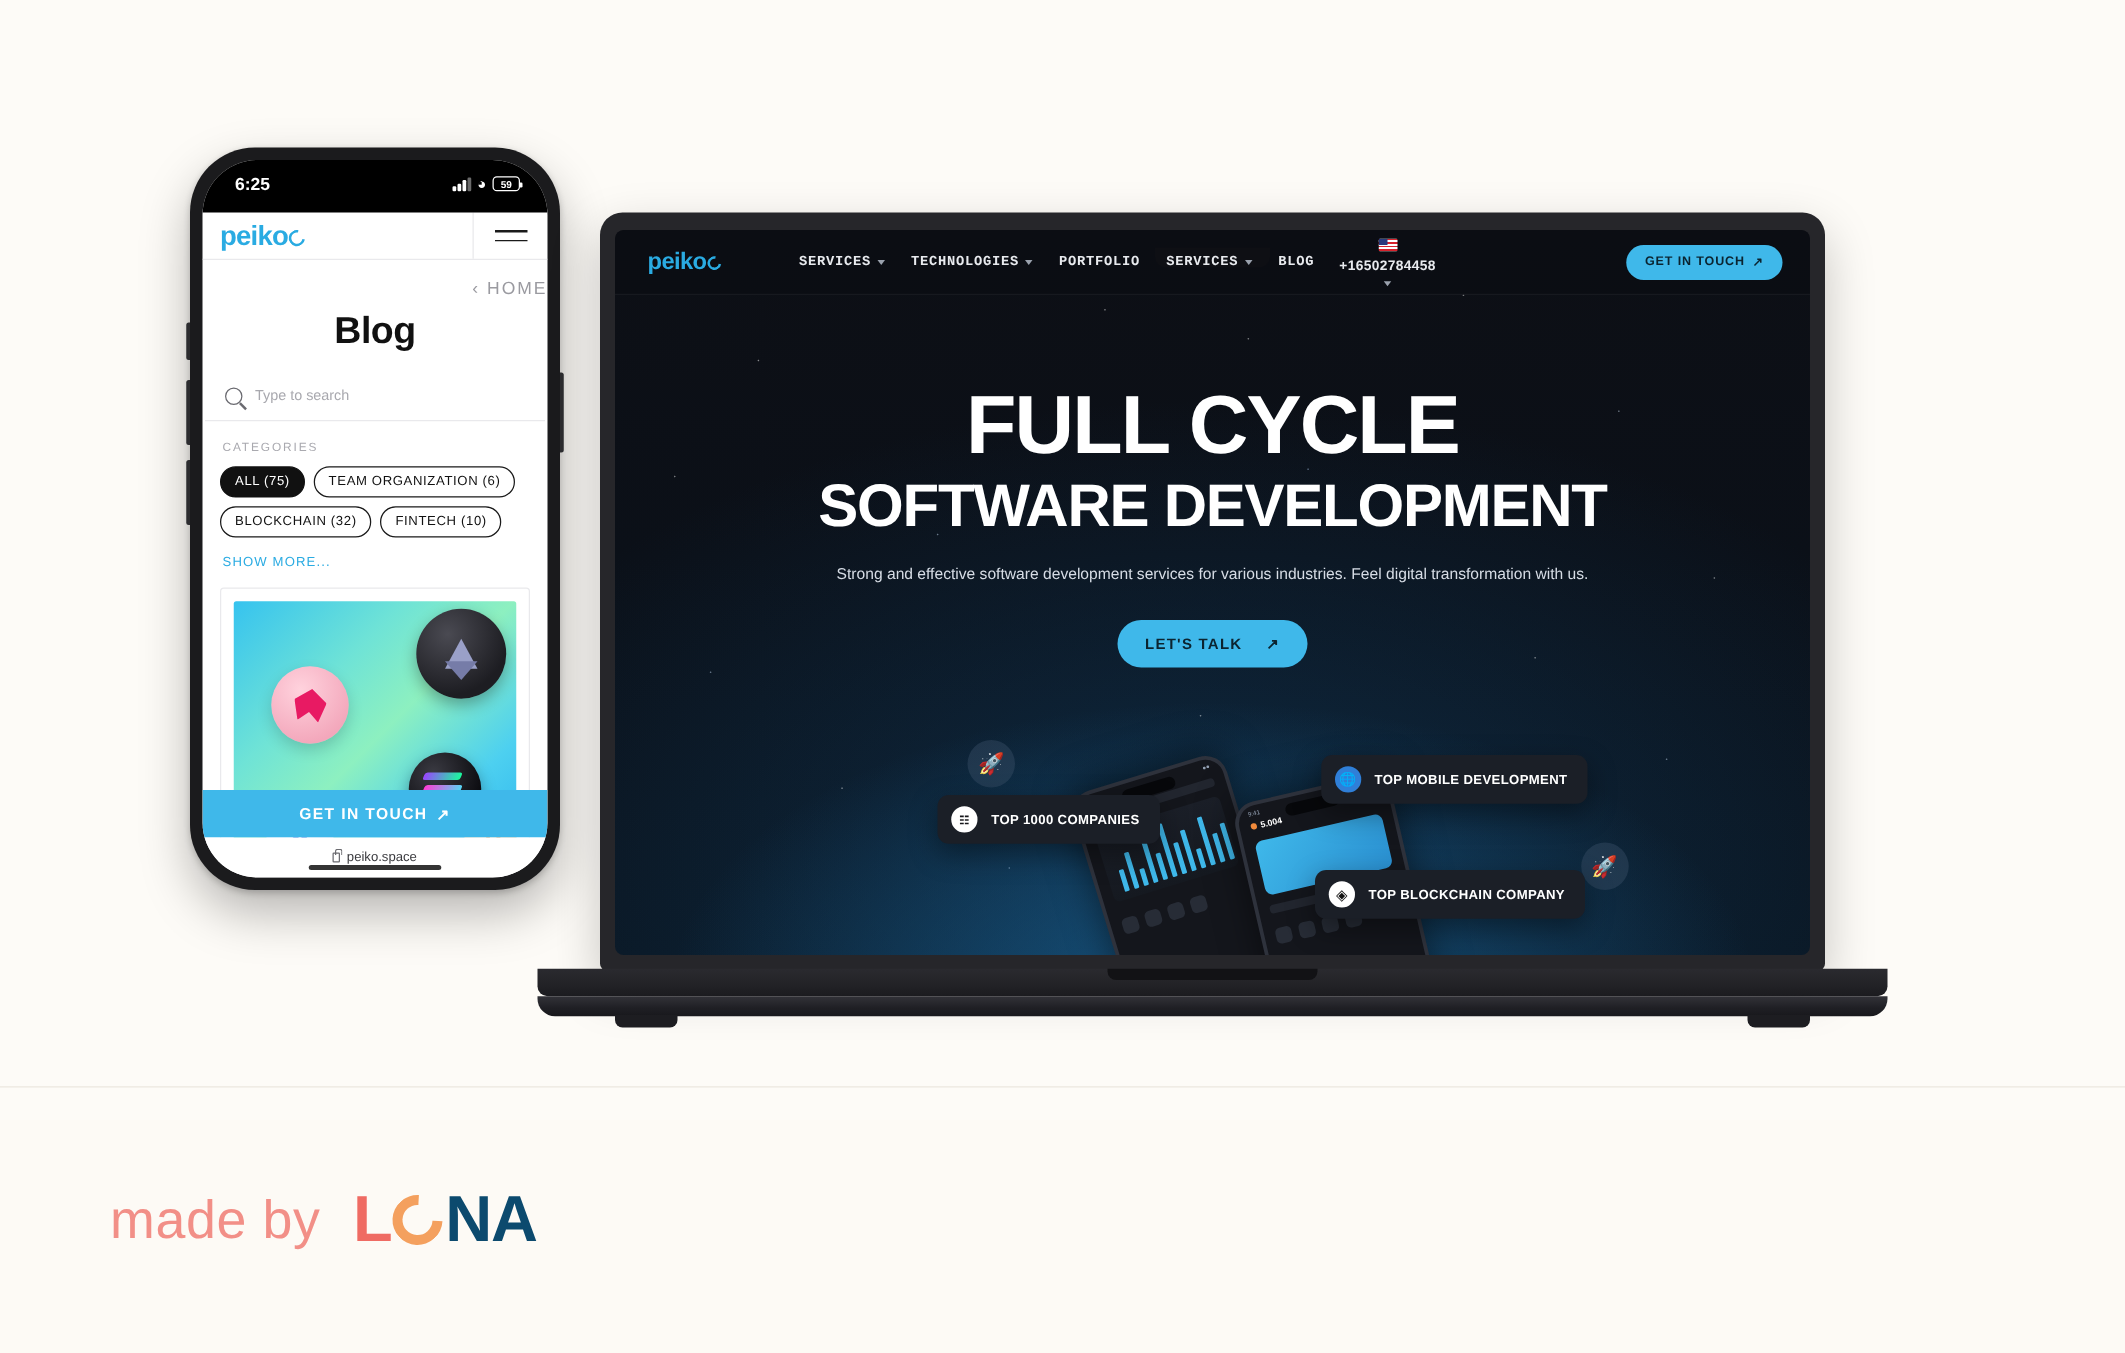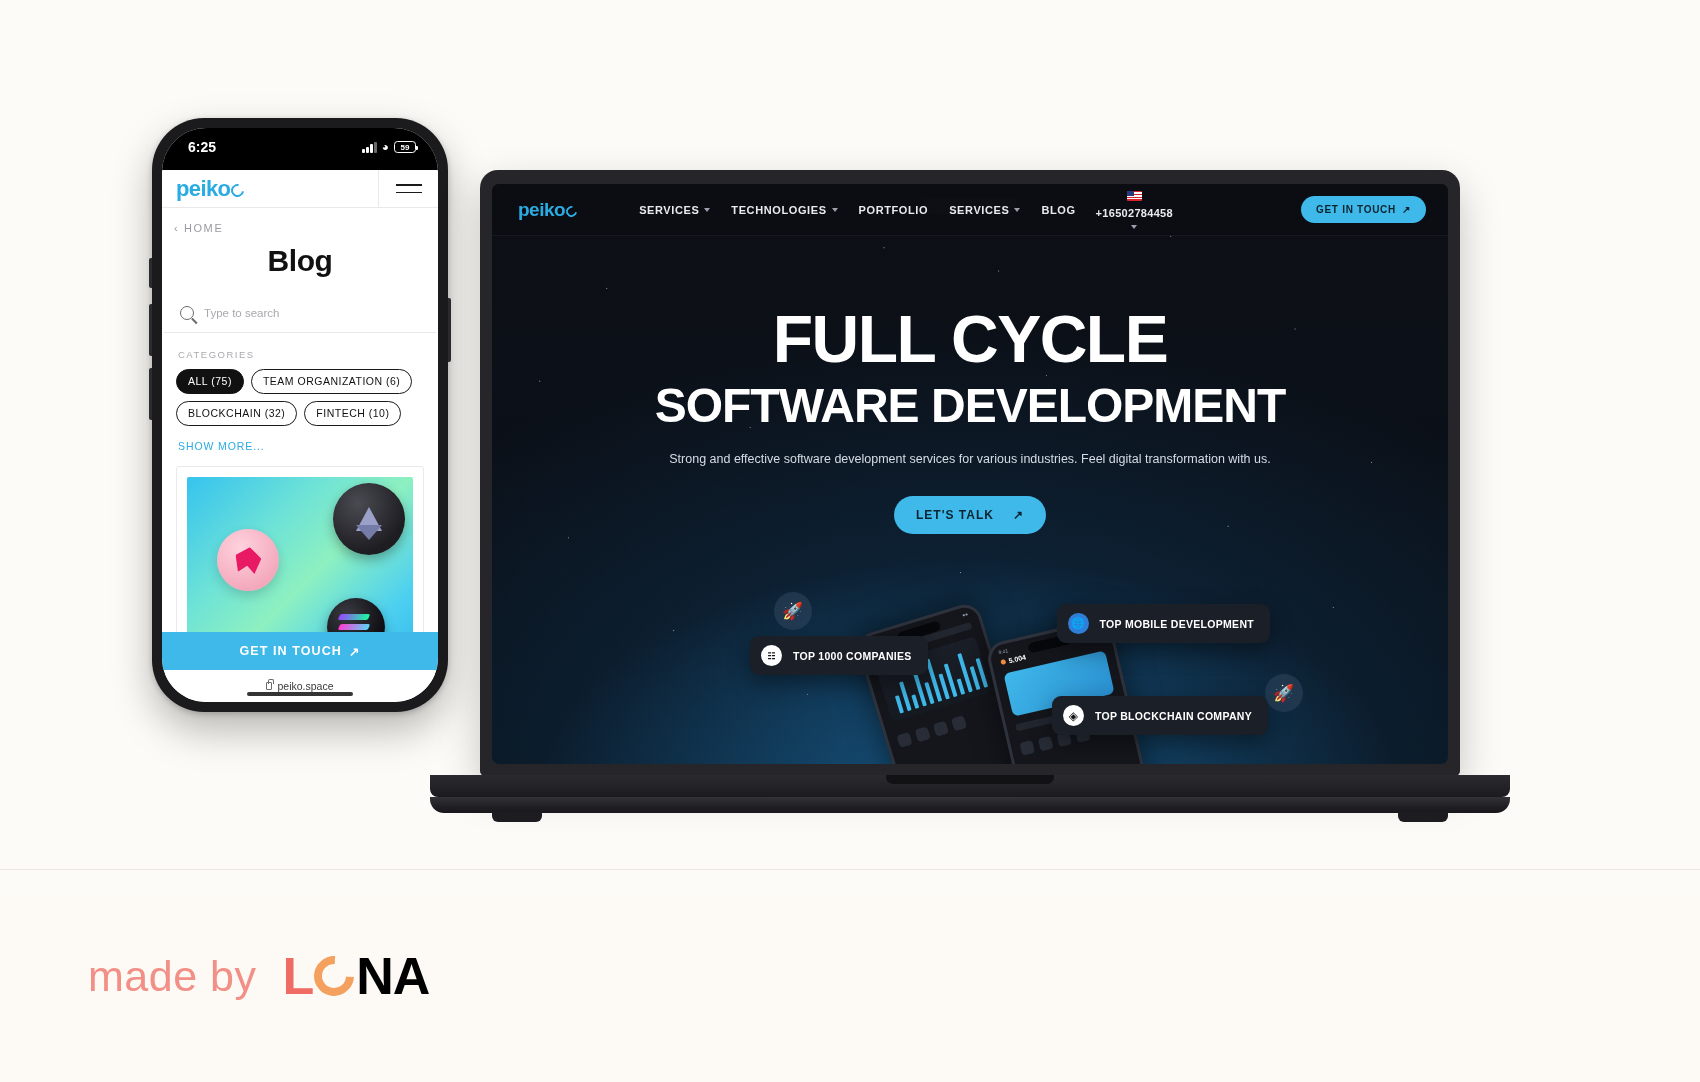--- a/index.html
+++ b/index.html
@@ -60,21 +60,21 @@
   }
   .peiko-logo-m { font-size: 22px; font-weight: 700; letter-spacing:-.6px; color:#2aabe2; position:relative; }
   .peiko-logo-m .o-ring {
     display:inline-block; width:13px;height:13px;border:2.4px solid #2aabe2;border-radius:50%;
     border-right-color:transparent; transform:rotate(-35deg); vertical-align:-1px; margin-left:1px;
   }
   .burger { width:60px; height:100%; border-left:1px solid #e9e9ec; display:flex; flex-direction:column;
             justify-content:center; align-items:center; gap:6px; }
   .burger span { display:block; width:26px; height:1.6px; background:#1a1a1a; }
 
-  .breadcrumb-m { text-align:left; font-size:11px; letter-spacing:1.6px; color:#9a9aa0; padding: 14px 12px 0; }
+  .breadcrumb-m { text-align:right; font-size:14px; letter-spacing:1.6px; color:#9a9aa0; padding: 14px 0 0; }
   .blog-title { text-align:center; font-size:30px; font-weight:700; color:#111; padding: 10px 0 22px; letter-spacing:-.4px; }
 
   .search-row { display:flex; align-items:center; gap:10px; padding: 6px 16px 12px; border-bottom:1px solid #e9e9ec; margin: 0 2px; }
   .search-ic { width:14px;height:14px;border:1.7px solid #6a6a70;border-radius:50%; position:relative; flex:none;}
   .search-ic::after{content:"";position:absolute;right:-5px;bottom:-3px;width:7px;height:1.7px;background:#6a6a70;transform:rotate(45deg);}
   .search-ph { font-size: 11.5px; color:#a8a8ae; }
 
   .cats-label { font-size:9.5px; letter-spacing:1.5px; color:#a9a9af; padding: 16px 16px 9px; }
   .chips { display:flex; flex-wrap:wrap; gap:7px; padding: 0 14px; }
   .chip {
@@ -160,21 +160,21 @@
     position:relative; z-index:4; height:52px; display:flex; align-items:center;
     padding: 0 22px 0 26px; gap: 0; border-bottom:1px solid rgba(255,255,255,.05);
     background: rgba(10,12,18,.6);
   }
   .peiko-logo-d { font-size: 19px; font-weight:700; color:#2aabe2; letter-spacing:-.5px; margin-right: 62px; }
   .peiko-logo-d .o-ring {
     display:inline-block;width:11px;height:11px;border:2.2px solid #2aabe2;border-radius:50%;
     border-right-color:transparent;transform:rotate(-35deg);vertical-align:-1px;margin-left:1px;
   }
   .navlinks { display:flex; align-items:center; gap:21px; }
-  .nav-item { display:flex; align-items:center; gap:5px; color:#e8eaee; font-size:11px; letter-spacing:.6px; font-weight:600; }
+  .nav-item { display:flex; align-items:center; gap:5px; color:#e8eaee; font-size:11px; letter-spacing:.6px; font-weight:600;font-family:Liberation Mono, monospace; }
   .caret { width:0;height:0;border-left:3.5px solid transparent;border-right:3.5px solid transparent;border-top:4px solid #9aa1ad; }
   .phone-sel { display:flex; align-items:center; gap:6px; margin-left:20px; color:#e8eaee; font-size:11px; letter-spacing:.3px; font-weight:600;flex-direction:column; }
   .flag { width:15px;height:10px; border-radius:1px; position:relative; overflow:hidden;
           background: repeating-linear-gradient(180deg,#d7232d 0 1.4px,#fff 1.4px 2.8px); }
   .flag::after{content:"";position:absolute;left:0;top:0;width:7px;height:5.6px;background:#2a3b7d;}
   .git-btn {
     margin-left:auto; background:#3fb8ea; color:#0b2430; border-radius:18px;
     padding: 8px 15px; font-size:10px; font-weight:700; letter-spacing:.7px;
     display:flex; align-items:center; gap:6px; white-space:nowrap;
   }
@@ -244,21 +244,21 @@
   .divider { position:absolute; left:0; right:0; top:869px; height:1px; background:#ece7df; }
   .footer { position:absolute; left:0; right:0; top:870px; height:212px; display:flex; align-items:center; justify-content:space-between; padding: 0 88px; }
   .madeby { display:flex; align-items:center; gap:26px; }
   .madeby-txt { font-size:43px; color:#f28f87; font-weight:400; letter-spacing:.5px; }
   .loona-logo { display:flex; align-items:center; font-size:52px; font-weight:700; letter-spacing:-1px; }
   .ll-L { color:#ef6b63; }
   .ll-ring {
     width:40px;height:40px;border:8px solid #f4a05e;border-radius:50%;
     border-right-color:transparent; transform: rotate(-42deg); margin: 0 2px 0 1px; display:inline-block;
   }
-  .ll-NA { color:#000000; }
+  .ll-NA { color:#0c4a6e; }
   .agency { font-size:46px; color:#f5938b; font-weight:400; letter-spacing:-.5px; }
 </style>
 </head>
 <body>
 
 <div class="stage">
 
   <div class="phone">
     <div class="phone-side-l1"></div>
     <div class="phone-side-l2"></div>

